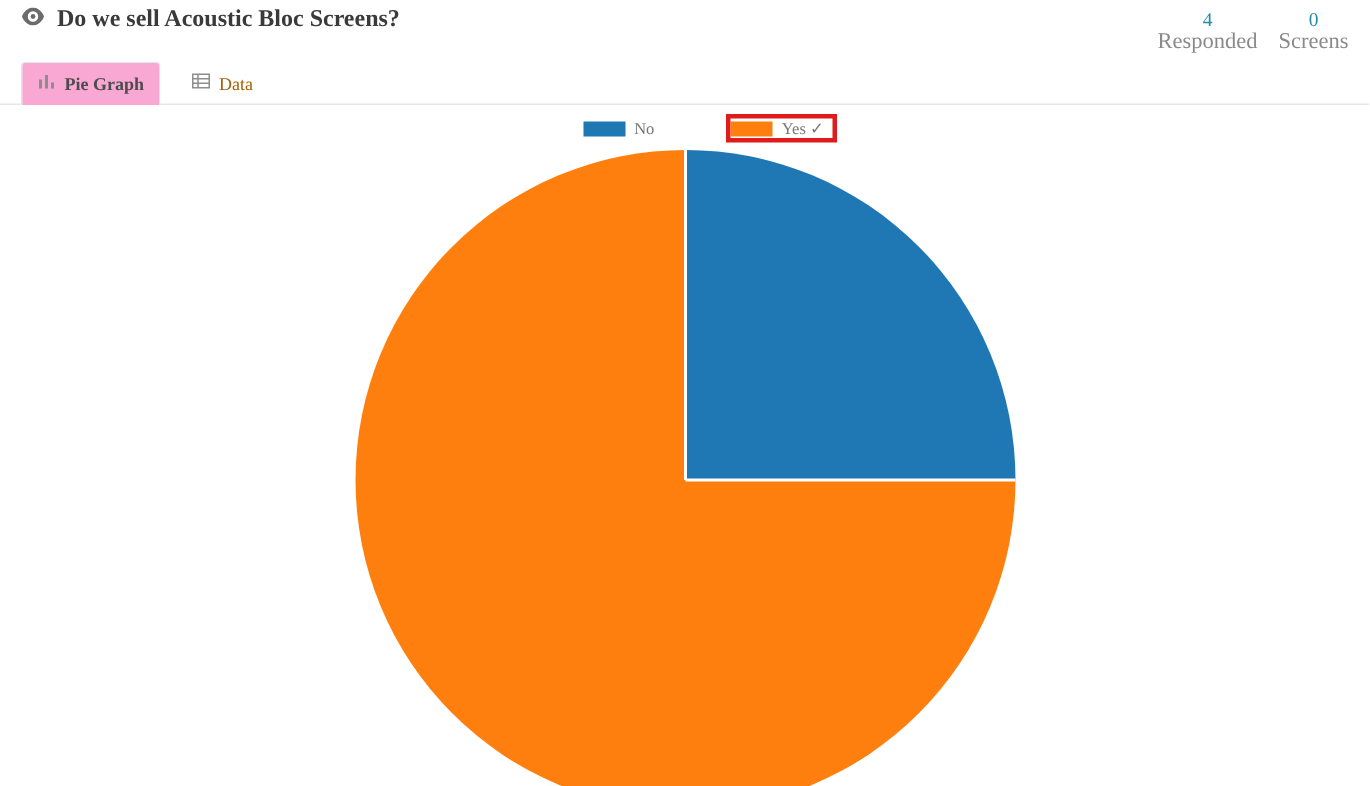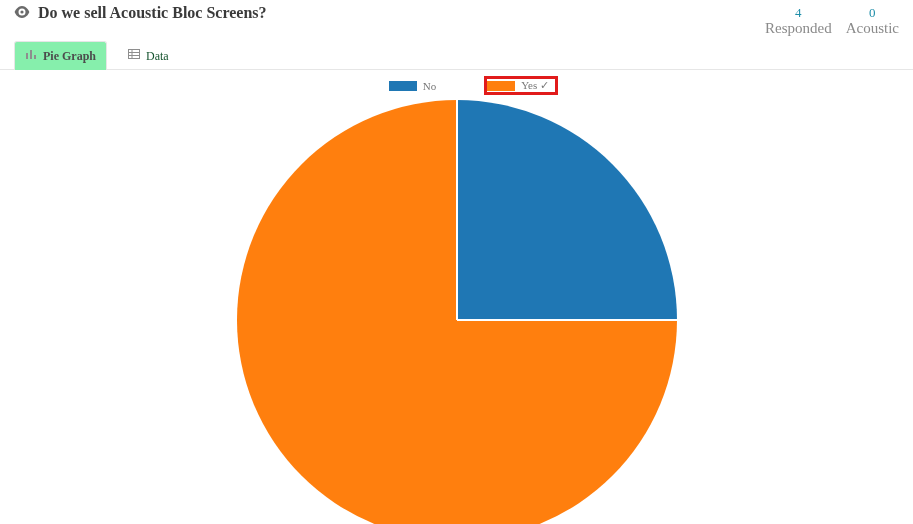--- a/index.html
+++ b/index.html
@@ -31,30 +31,30 @@
   
   .tabs-row {
     display: flex; align-items: flex-end; gap: 10px;
     padding: 0 14px;
     height: 30px;
     border-bottom: 1px solid #e6e6e6;
   }
   .tab {
     display: inline-flex; align-items: center; gap: 6px;
     padding: 6px 10px 6px 10px;
-    font-size: 12px; color: #14532d;
+    font-size: 12px; color: #a16207;
     border: 1px solid transparent;
     border-bottom: none;
     border-radius: 3px 3px 0 0;
     position: relative; top: 1px;
     cursor: pointer;
   }
   .tab.active {
     border-color: #e6e6e6;
-    background: #86efac;
+    background: #f9a8d4;
     color: #4c4c4c; font-weight: 700;
   }
   .tab .tab-icon { color: #8e8e8e; font-size: 12px; }
 
   
   .chart-area {
     position: relative;
     width: 100%; height: calc(524px - 70px);
   }
 
@@ -104,21 +104,21 @@
       </span>
       <span class="question-title">Do we sell Acoustic Bloc Screens?</span>
     </div>
     <div class="stats">
       <div class="stat">
         <div class="stat-num">4</div>
         <div class="stat-label">Responded</div>
       </div>
       <div class="stat">
         <div class="stat-num">0</div>
-        <div class="stat-label">Acoustic</div>
+        <div class="stat-label">Screens</div>
       </div>
     </div>
   </div>
 
   <div class="tabs-row">
     <div class="tab active">
       <span class="tab-icon">
         <svg width="12" height="12" viewBox="0 0 12 12">
             <rect x="1" y="5" width="2" height="6" fill="#8e8e8e"></rect>
             <rect x="5" y="2" width="2" height="9" fill="#8e8e8e"></rect>

